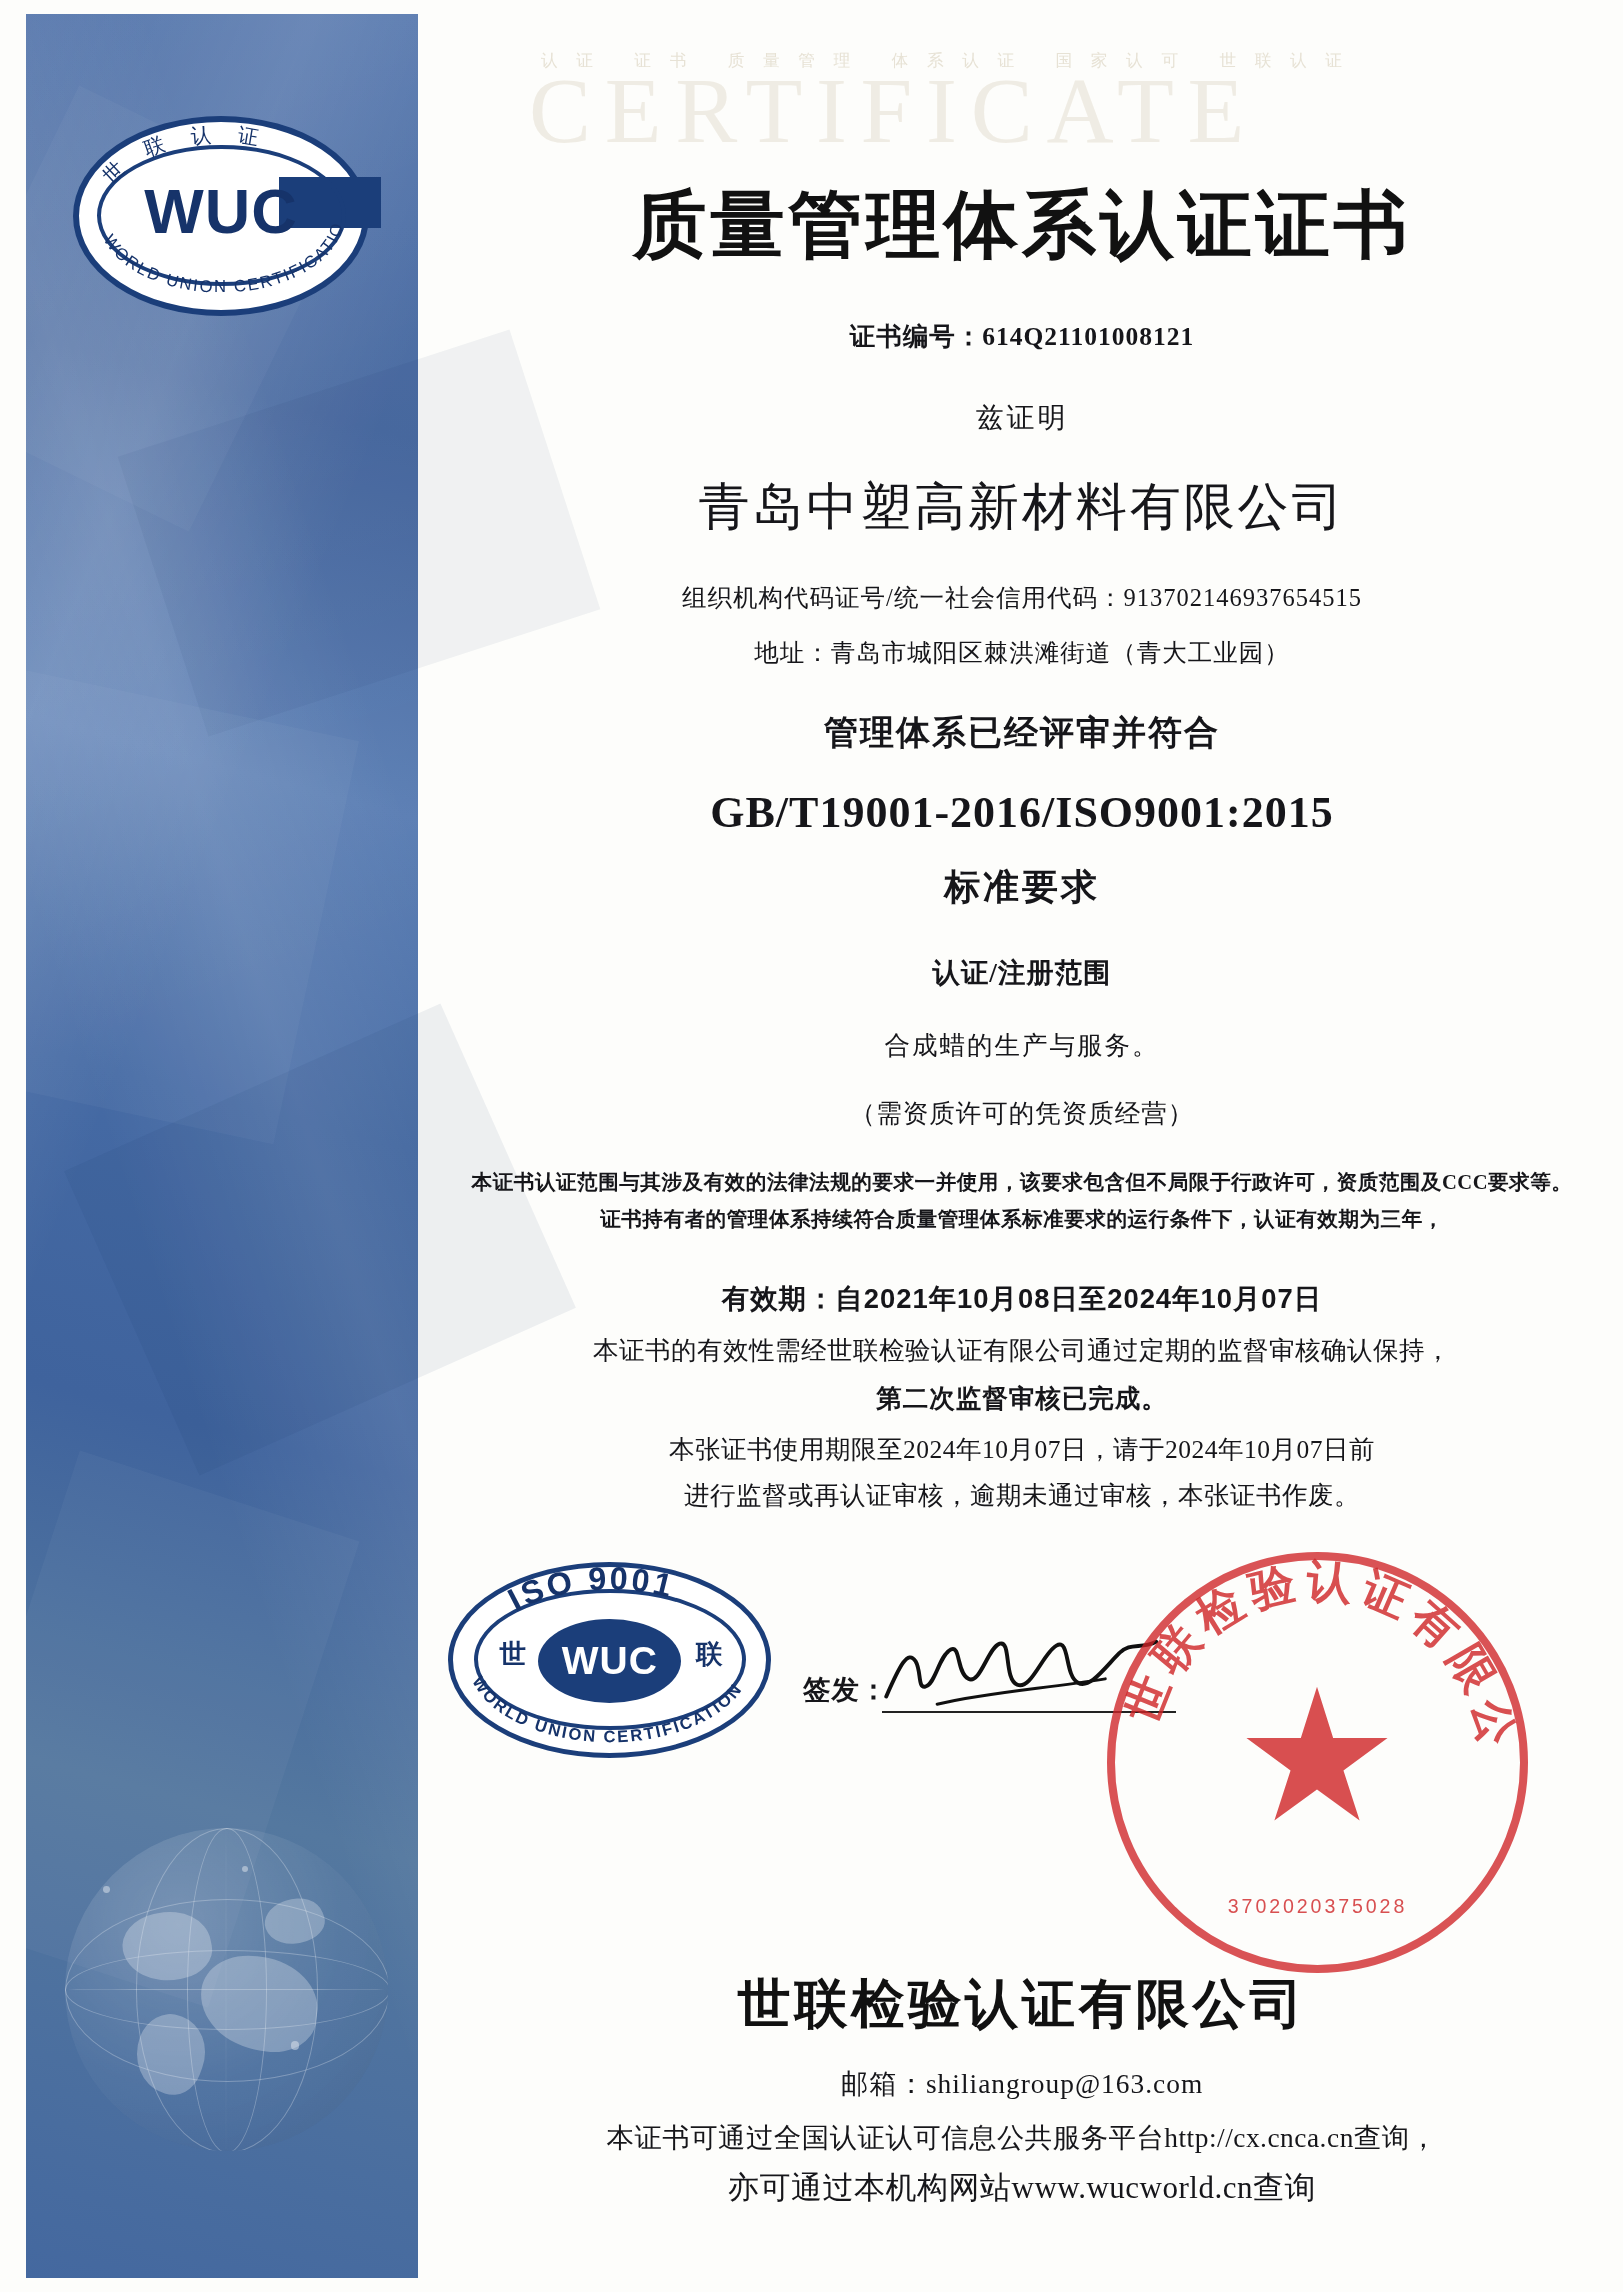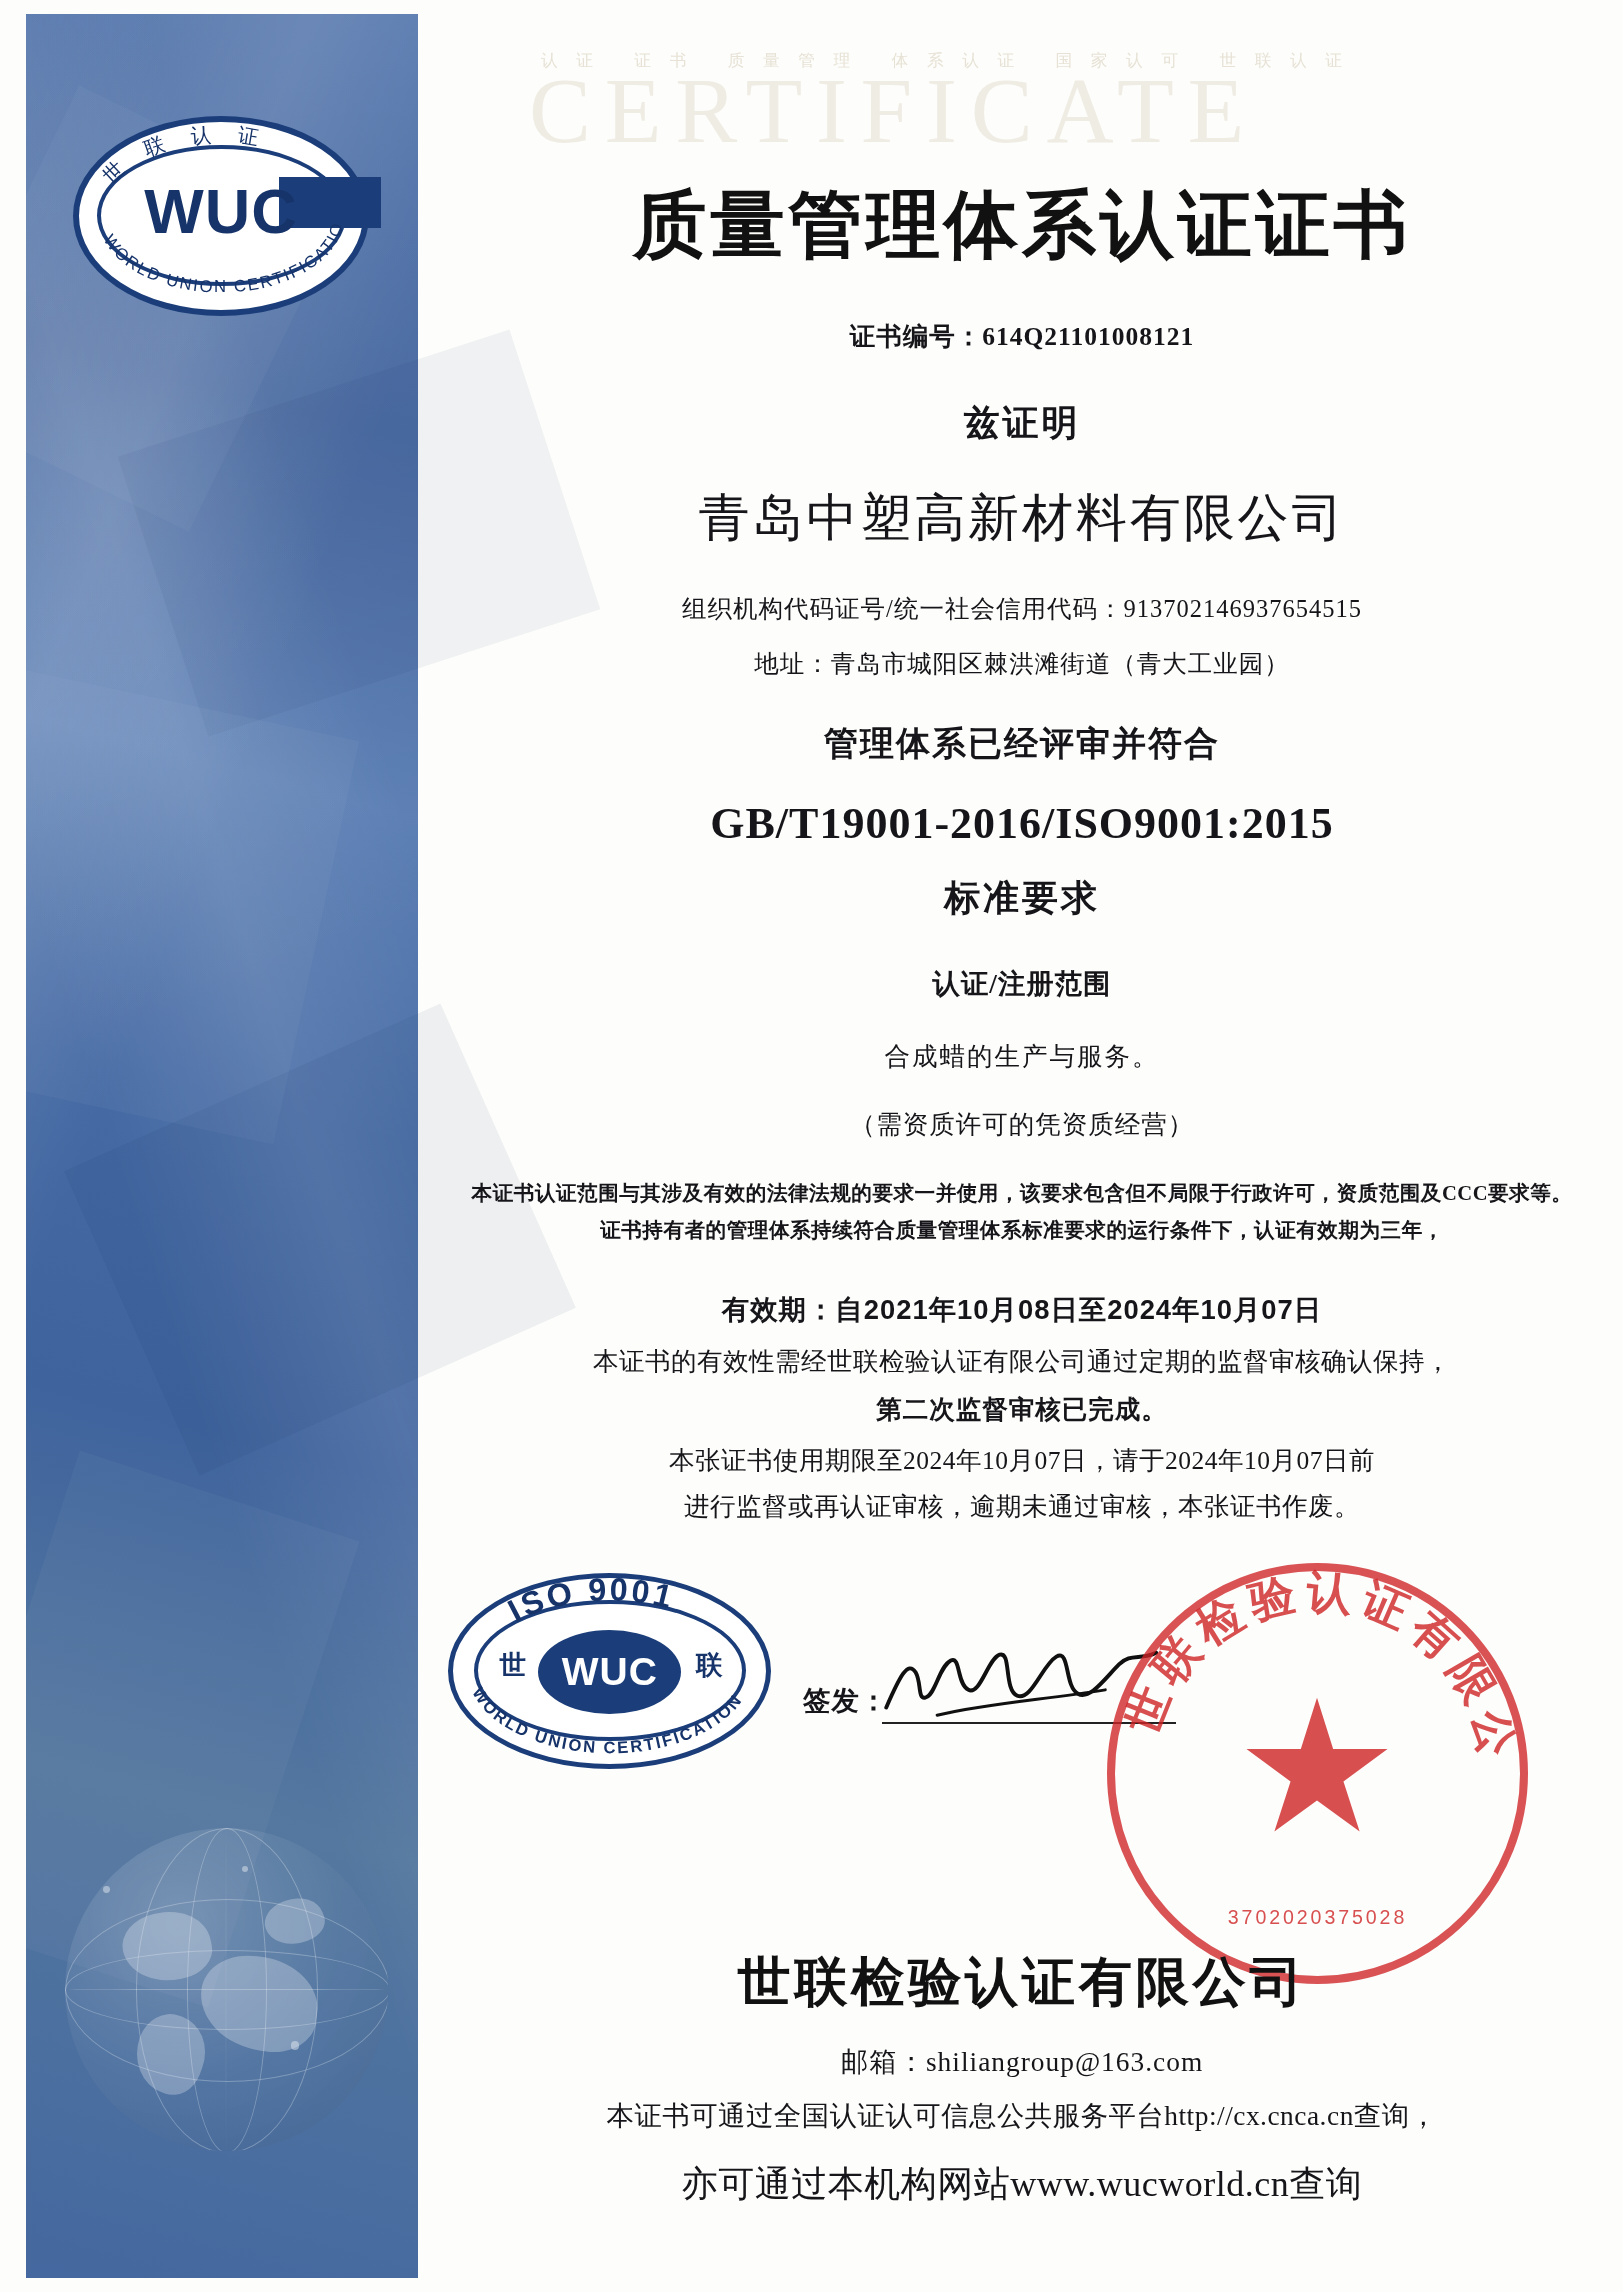--- a/index.html
+++ b/index.html
@@ -194,22 +194,22 @@
   }
   .cert-no {
     margin-top: 43px;
     font-size: 25.5px;
     font-weight: bold;
     letter-spacing: 1px;
   }
   .hereby {
     margin-top: 45px;
     font-family: "Liberation Sans", sans-serif;
-    font-size: 36px;
-    font-weight: bold;
+    font-size: 28px;
+    font-weight: normal;
     letter-spacing: 2.9px;
   }
   .company {
     margin-top: 36px;
     font-family: "Liberation Sans", sans-serif;
     font-weight: normal;
     font-size: 51px;
     letter-spacing: 2.9px;
   }
   .code-line {
@@ -441,22 +441,22 @@
     margin-top: 25.5px;
     font-size: 27.4px;
     letter-spacing: 1px;
   }
   .verify1 {
     margin-top: 17.6px;
     font-size: 27.4px;
     letter-spacing: 0.5px;
   }
   .verify2 {
-    margin-top: 26px;
-    font-size: 36px;
+    margin-top: 11px;
+    font-size: 31px;
     letter-spacing: 0.5px;
   }
 </style>
 </head>
 <body>
 
 <div class="page">
 
   <div class="left-band">
     <div class="band-sheen"></div>

